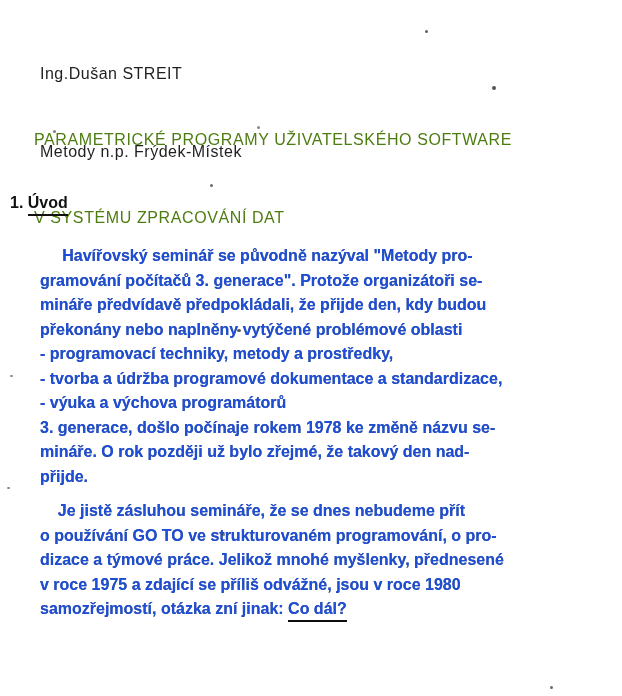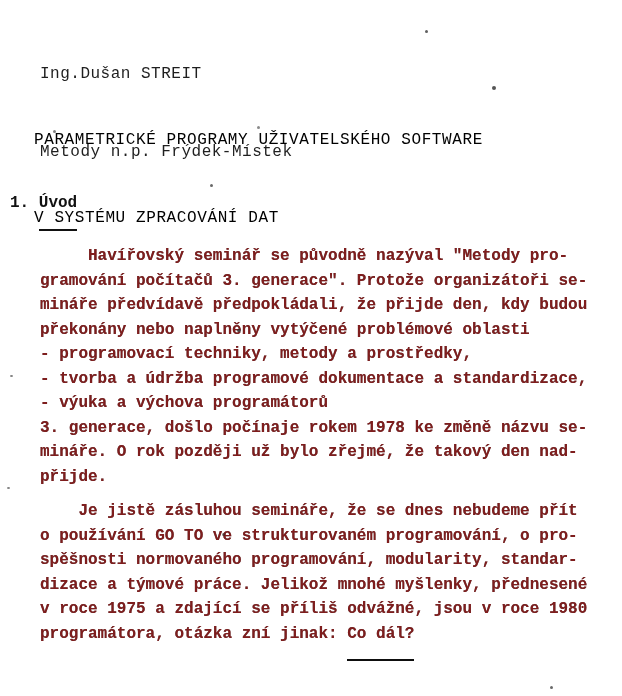--- a/index.html
+++ b/index.html
@@ -6,21 +6,21 @@
     margin: 0;
     padding: 0;
     background: #ffffff;
   }
   .page {
     position: relative;
     width: 622px;
     height: 692px;
     background: #ffffff;
     overflow: hidden;
-    font-family: Liberation Mono, monospace;
+    font-family: Liberation Sans, sans-serif;
     color: #141414;
   }
   
   .author-block {
     position: absolute;
     left: 40px;
     top: 9px;
     font-size: 16px;
     line-height: 26px;
     letter-spacing: 0.5px;
@@ -29,57 +29,57 @@
     white-space: pre;
   }
   .title-block {
     position: absolute;
     left: 34px;
     top: 75px;
     font-size: 16px;
     line-height: 26px;
     letter-spacing: 0.6px;
     font-weight: 500;
-    color: #000000;
+    color: #4d7c0f;
     white-space: pre;
   }
   .section-heading {
     position: absolute;
     left: 10px;
     top: 194px;
     font-size: 16px;
     font-weight: 700;
     white-space: pre;
     color: #111;
   }
   .section-heading .underlined {
     display: inline-block;
     border-bottom: 2px solid #111;
-    padding-bottom: 17px;
+    padding-bottom: 2px;
   }
   
   .body-text {
     position: absolute;
     left: 40px;
     top: 244px;
     font-size: 16px;
     font-weight: 700;
-    color: #7f1d1d;
+    color: #1d4ed8;
     text-shadow: 0 0 0.5px rgba(0,0,0,0.55);
   }
   .body-text .line {
     white-space: pre;
     line-height: 24.5px;
     height: 24.5px;
   }
   .para-gap { height: 10px; }
   .underlined2 {
     display: inline-block;
     border-bottom: 2px solid #0e0e0e;
-    padding-bottom: 15px;
+    padding-bottom: 1px;
     line-height: 20px;
     text-align: center;
   }
   .speckle {
     position: absolute;
     background: #2a2a2a;
     border-radius: 50%;
   }
 </style>
 </head>
@@ -109,25 +109,24 @@
         <div class="line">- tvorba a údržba programové dokumentace a standardizace,</div>
         <div class="line">- výuka a výchova programátorů</div>
         <div class="line">3. generace, došlo počínaje rokem 1978 ke změně názvu se-</div>
         <div class="line">mináře. O rok později už bylo zřejmé, že takový den nad-</div>
         <div class="line">přijde.</div>
       </div>
     <div class="para-gap"></div>
     <div>
         <div class="line">    Je jistě zásluhou semináře, že se dnes nebudeme přít</div>
         <div class="line">o používání GO TO ve strukturovaném programování, o pro-</div>
-        <div class="line">spěšnosti normovaného programování, modularity, standar-</div>
         <div class="line">dizace a týmové práce. Jelikož mnohé myšlenky, přednesené</div>
         <div class="line">v roce 1975 a zdající se příliš odvážné, jsou v roce 1980</div>
       </div>
-    <div class="line"><span>programátora, otázka zní jinak: </span><span class="underlined2">Co dál?</span></div>
+    <div class="line"><span>samozřejmostí, otázka zní jinak: </span><span class="underlined2">Co dál?</span></div>
   </div>
 
   <div class="speckle" style="left:425px;top:30px;width:3px;height:3px;opacity:.75"></div>
   <div class="speckle" style="left:492px;top:86px;width:4px;height:4px;opacity:.8"></div>
   <div class="speckle" style="left:53px;top:130px;width:3px;height:3px;opacity:.6"></div>
   <div class="speckle" style="left:257px;top:126px;width:3px;height:3px;opacity:.55"></div>
   <div class="speckle" style="left:210px;top:184px;width:3px;height:3px;opacity:.7"></div>
   <div class="speckle" style="left:237px;top:329px;width:4px;height:3px;opacity:.8"></div>
   <div class="speckle" style="left:10px;top:375px;width:3px;height:2px;opacity:.6"></div>
   <div class="speckle" style="left:7px;top:487px;width:3px;height:2px;opacity:.6"></div>

